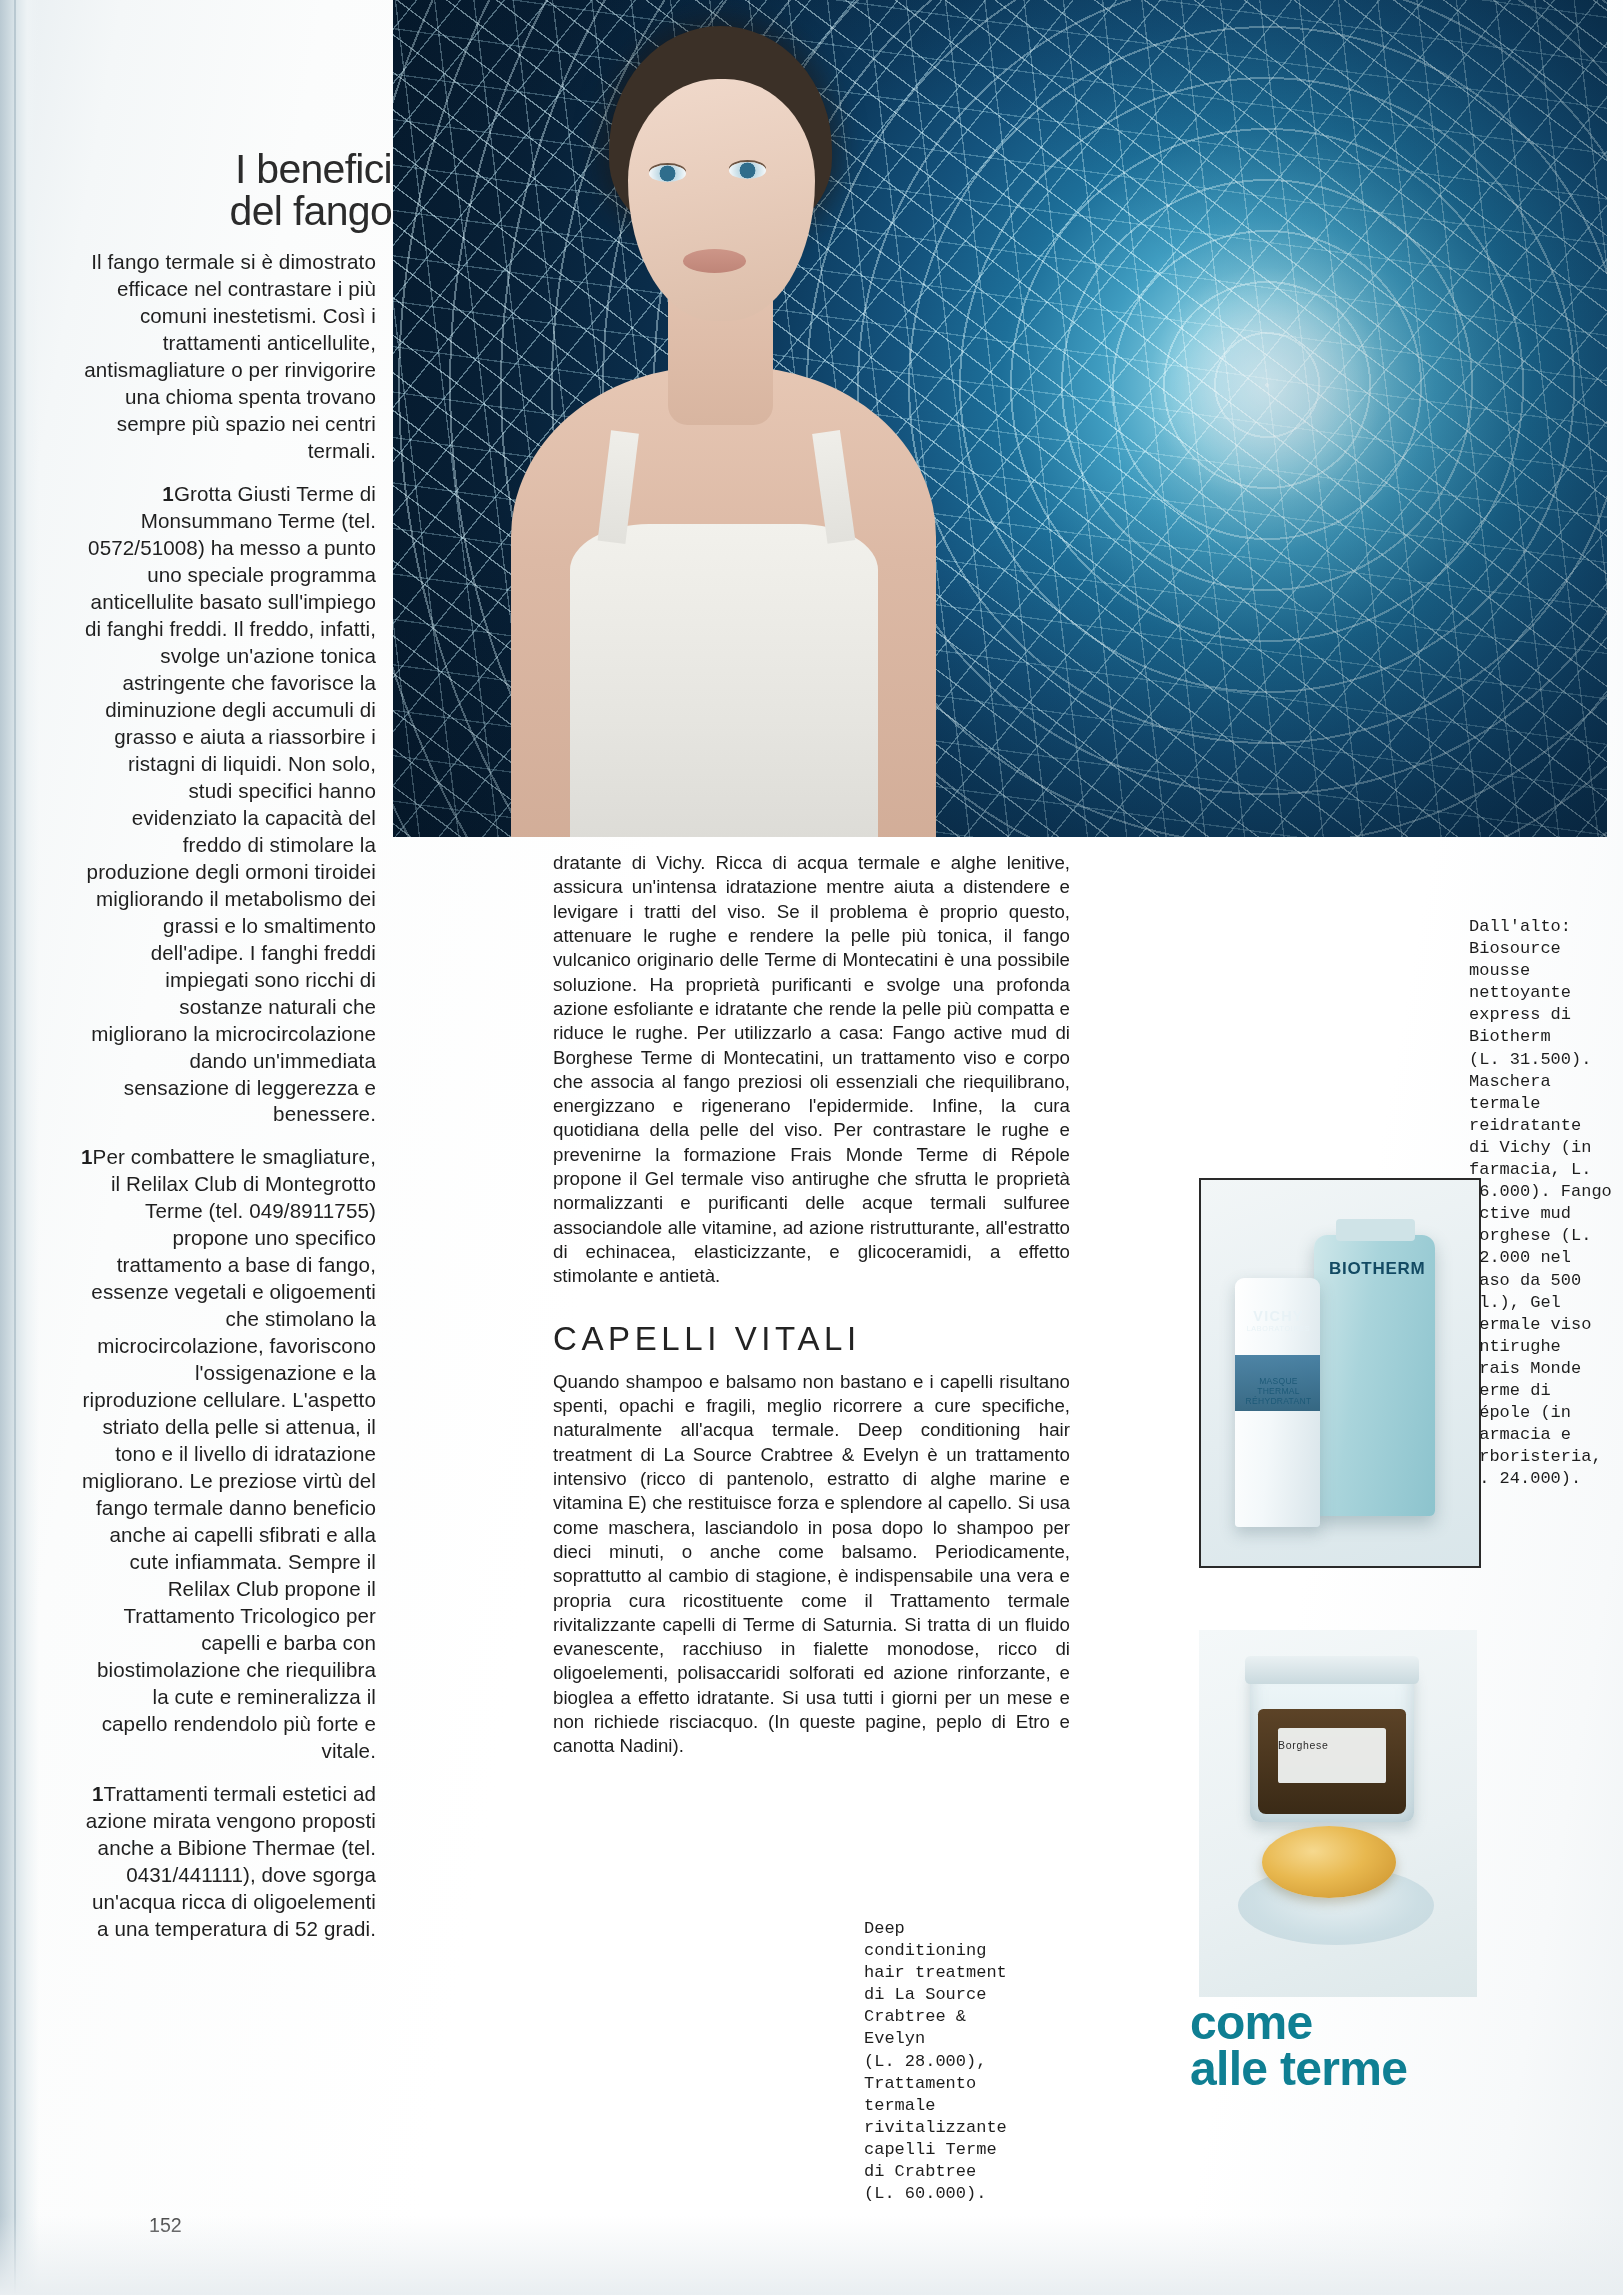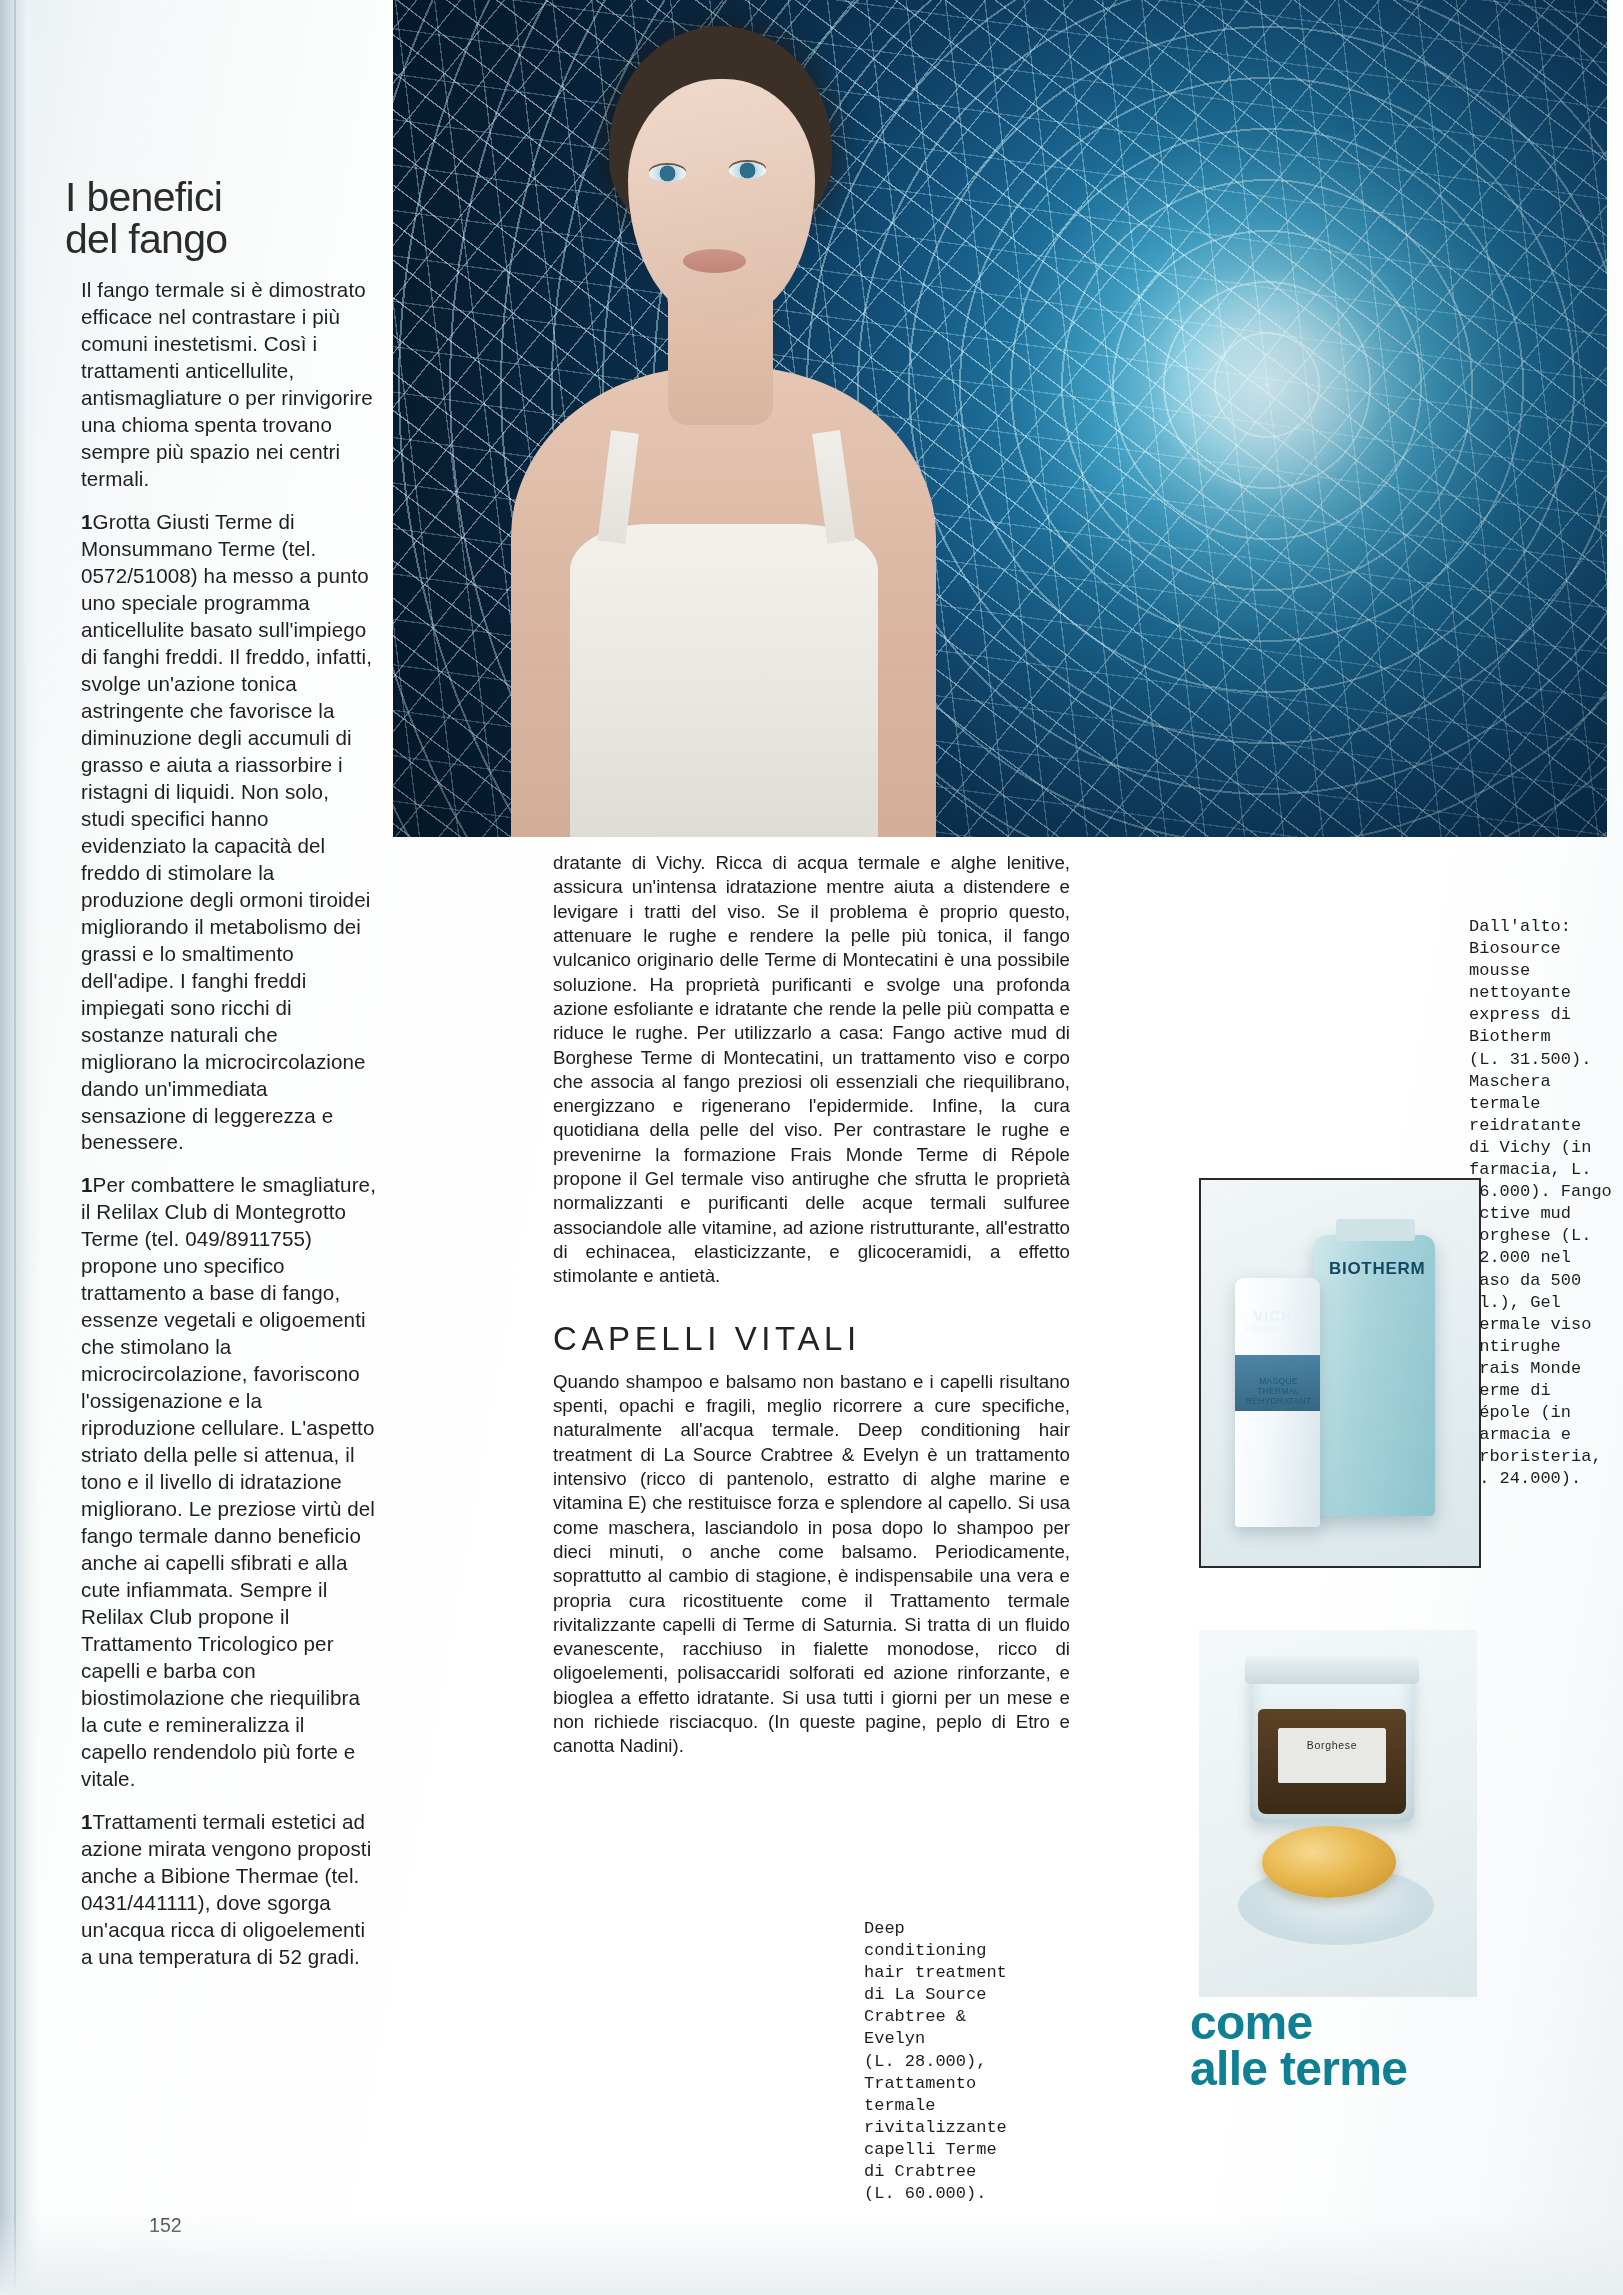--- a/index.html
+++ b/index.html
@@ -146,22 +146,23 @@
     width: 63px; height: 23.6px;
     background: linear-gradient(180deg, #c98d80, #b97a6e);
     border-radius: 50%;
     opacity: .85;
   }
 
   
   .col-left {
     position: absolute;
     left: 65px;
-    top: 176px;
+    top: 148px;
     width: 327px;
+    text-align: right;
   }
   .headline {
     font-size: 41px;
     line-height: 1.03;
     font-weight: 400;
     color: #2b2b2b;
     letter-spacing: -0.7px;
     margin: 0 0 17px 0;
   }
   .body-left {
@@ -273,21 +274,21 @@
   }
   .jar-mud {
     position: absolute; left: 59px; top: 79px; width: 148px; height: 105px;
     background: linear-gradient(180deg, #5c4327 0%, #3a2a16 100%);
     border-radius: 5.2px 5.2px 7.9px 7.9px;
   }
   .jar-label {
     position: absolute; left: 79px; top: 98px; width: 108px; height: 55px;
     background: rgba(245,248,249,.92);
     border-radius: 2.6px;
-    font-size: 10.5px; color: #2b2b2b; text-align: center; padding-top: 10.5px;
+    font-size: 10.5px; color: #2b2b2b; padding-top: 10.5px;
     box-sizing: border-box;
     letter-spacing: 0.7px;
   }
   .blob {
     position: absolute; left: 63px; top: 196px; width: 134px; height: 72px;
     background: radial-gradient(ellipse at 38% 35%, #f6d98f 0%, #e8b84f 45%, #c98f2a 100%);
     border-radius: 50%;
     box-shadow: 0 5.2px 10.5px rgba(120,110,70,.35);
   }
   .blob2 {

